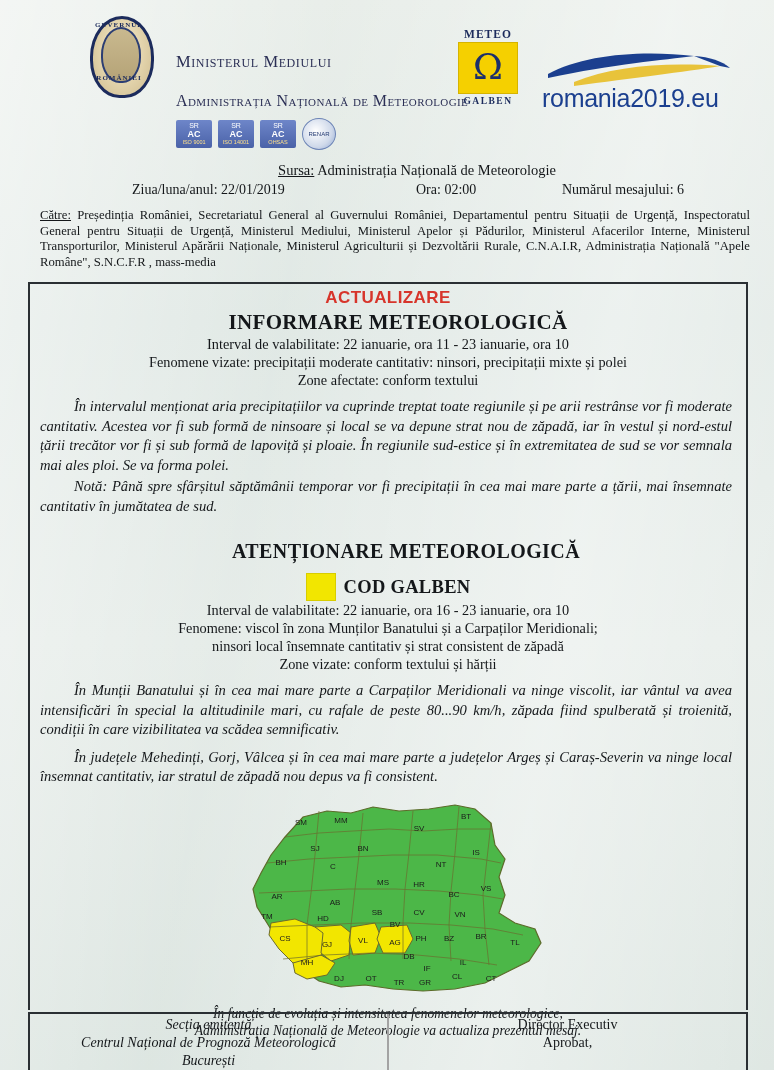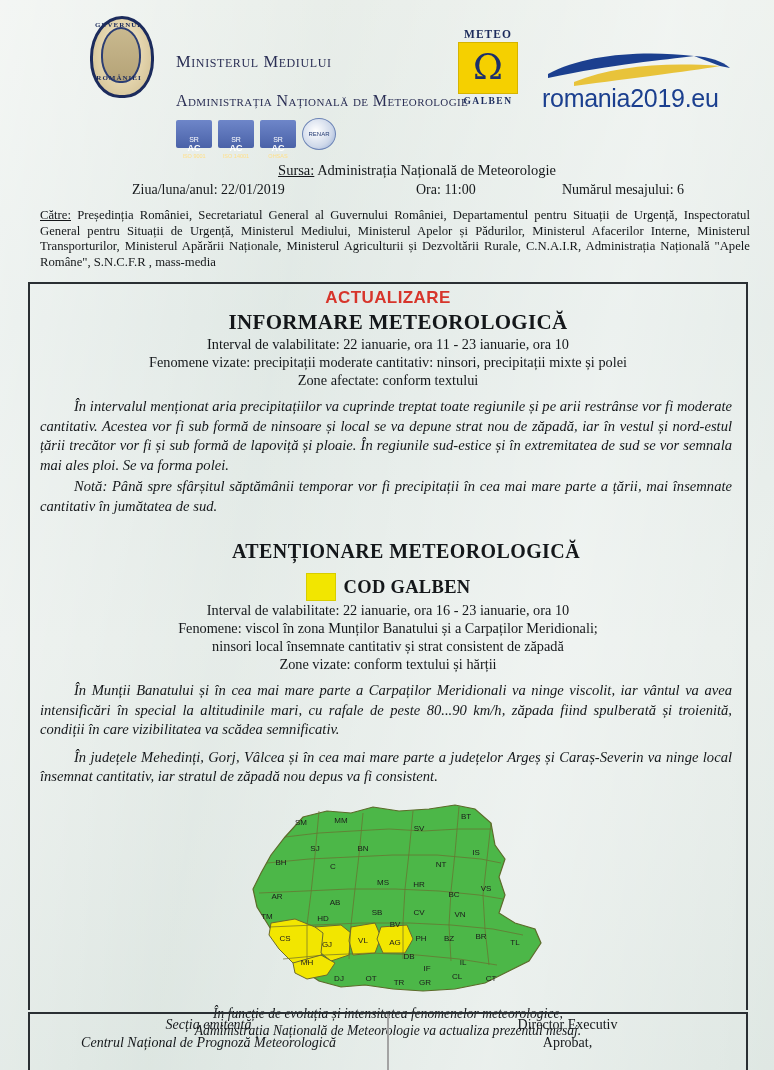--- a/index.html
+++ b/index.html
@@ -152,21 +152,21 @@
     align-items: center;
   }
   .cert {
     width: 36px; height: 28px;
     background: linear-gradient(180deg,#6e86c9,#4a62a8);
     color: #fff;
     font-size: 7px;
     line-height: 8px;
     text-align: center;
     border-radius: 2px;
-    padding-top: 16px;
+    padding-top: 2px;
     box-sizing: border-box;
     font-family: "Liberation Sans", sans-serif;
   }
   .cert b { font-size: 9px; display: block; }
   .cert .iso { font-size: 5.5px; color: #ffe08a; }
   .cert-circ {
     width: 32px; height: 30px;
     border-radius: 50%;
     background: radial-gradient(circle at 40% 40%, #ffffff, #cfd9ea 60%, #8fa6d0);
     border: 1px solid #6b83b5;
@@ -360,21 +360,21 @@
       </div>
     </div>
 
     <div class="sursa">
       <u>Sursa:</u>
       <span>Administrația Națională de Meteorologie</span>
     </div>
 
     <div class="meta-row">
       <span class="ziua">Ziua/luna/anul: 22/01/2019</span>
-      <span class="ora">Ora: 11:00</span>
+      <span class="ora">Ora: 02:00</span>
       <span class="nr">Numărul mesajului: 6</span>
     </div>
 
     <div class="catre">
       <u>Către:</u><span> Președinția României, Secretariatul General al Guvernului României, Departamentul pentru Situații de Urgență, Inspectoratul General pentru Situații de Urgență, Ministerul Mediului, Ministerul Apelor și Pădurilor, Ministerul Afacerilor Interne, Ministerul Transporturilor, Ministerul Apărării Naționale, Ministerul Agriculturii și Dezvoltării Rurale, C.N.A.I.R, Administrația Națională "Apele Române", S.N.C.F.R , mass-media</span>
     </div>
 
     <div class="mainbox">
       <div class="actualizare">ACTUALIZARE</div>
       <div class="h-informare">INFORMARE METEOROLOGICĂ</div>
@@ -475,20 +475,21 @@
       <div class="footer-note">
         <div>În funcție de evoluția și intensitatea fenomenelor meteorologice,</div>
         <div style="font-style:italic">Administrația Națională de Meteorologie va actualiza prezentul mesaj.</div>
       </div>
     </div>
 
     <div class="sign-table">
       <div class="sign-cell left">
         <div>Secția emitentă</div>
         <div>Centrul Național de Prognoză Meteorologică</div>
+        <div>București</div>
       </div>
       <div class="sign-cell">
         <div>Director Executiv</div>
         <div>Aprobat,</div>
       </div>
     </div>
 
   </div>
 </div>
 

